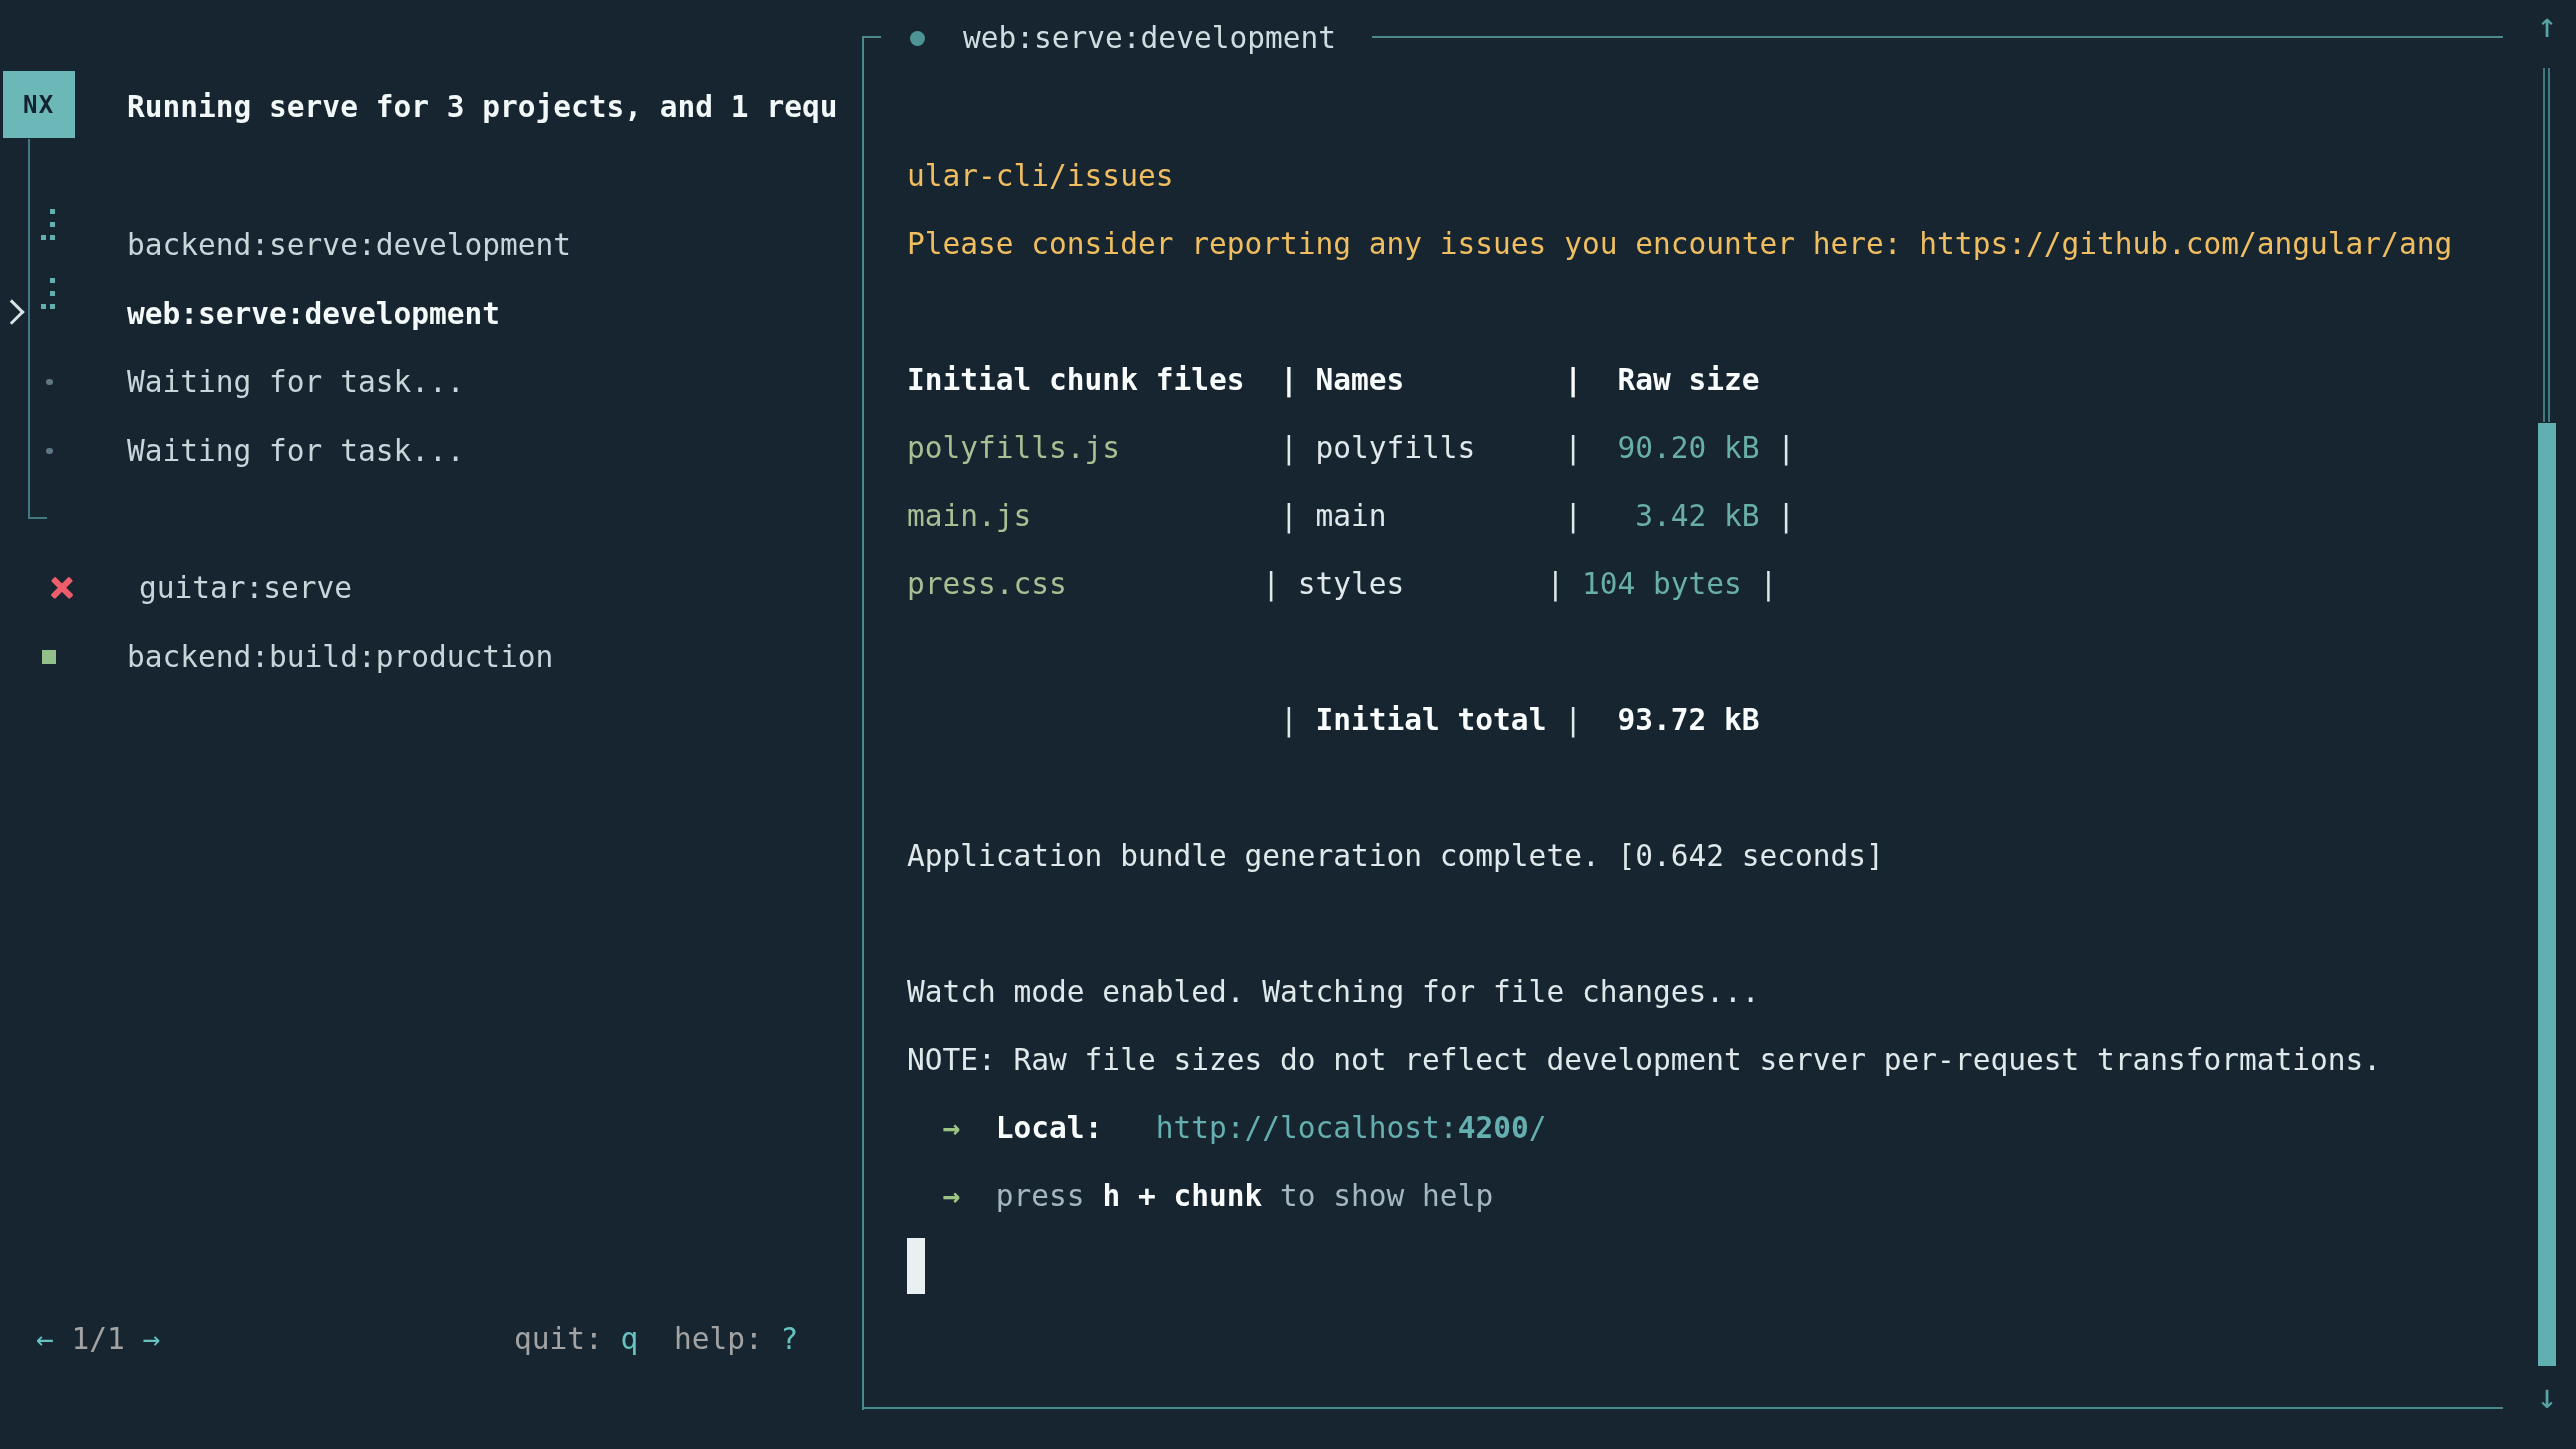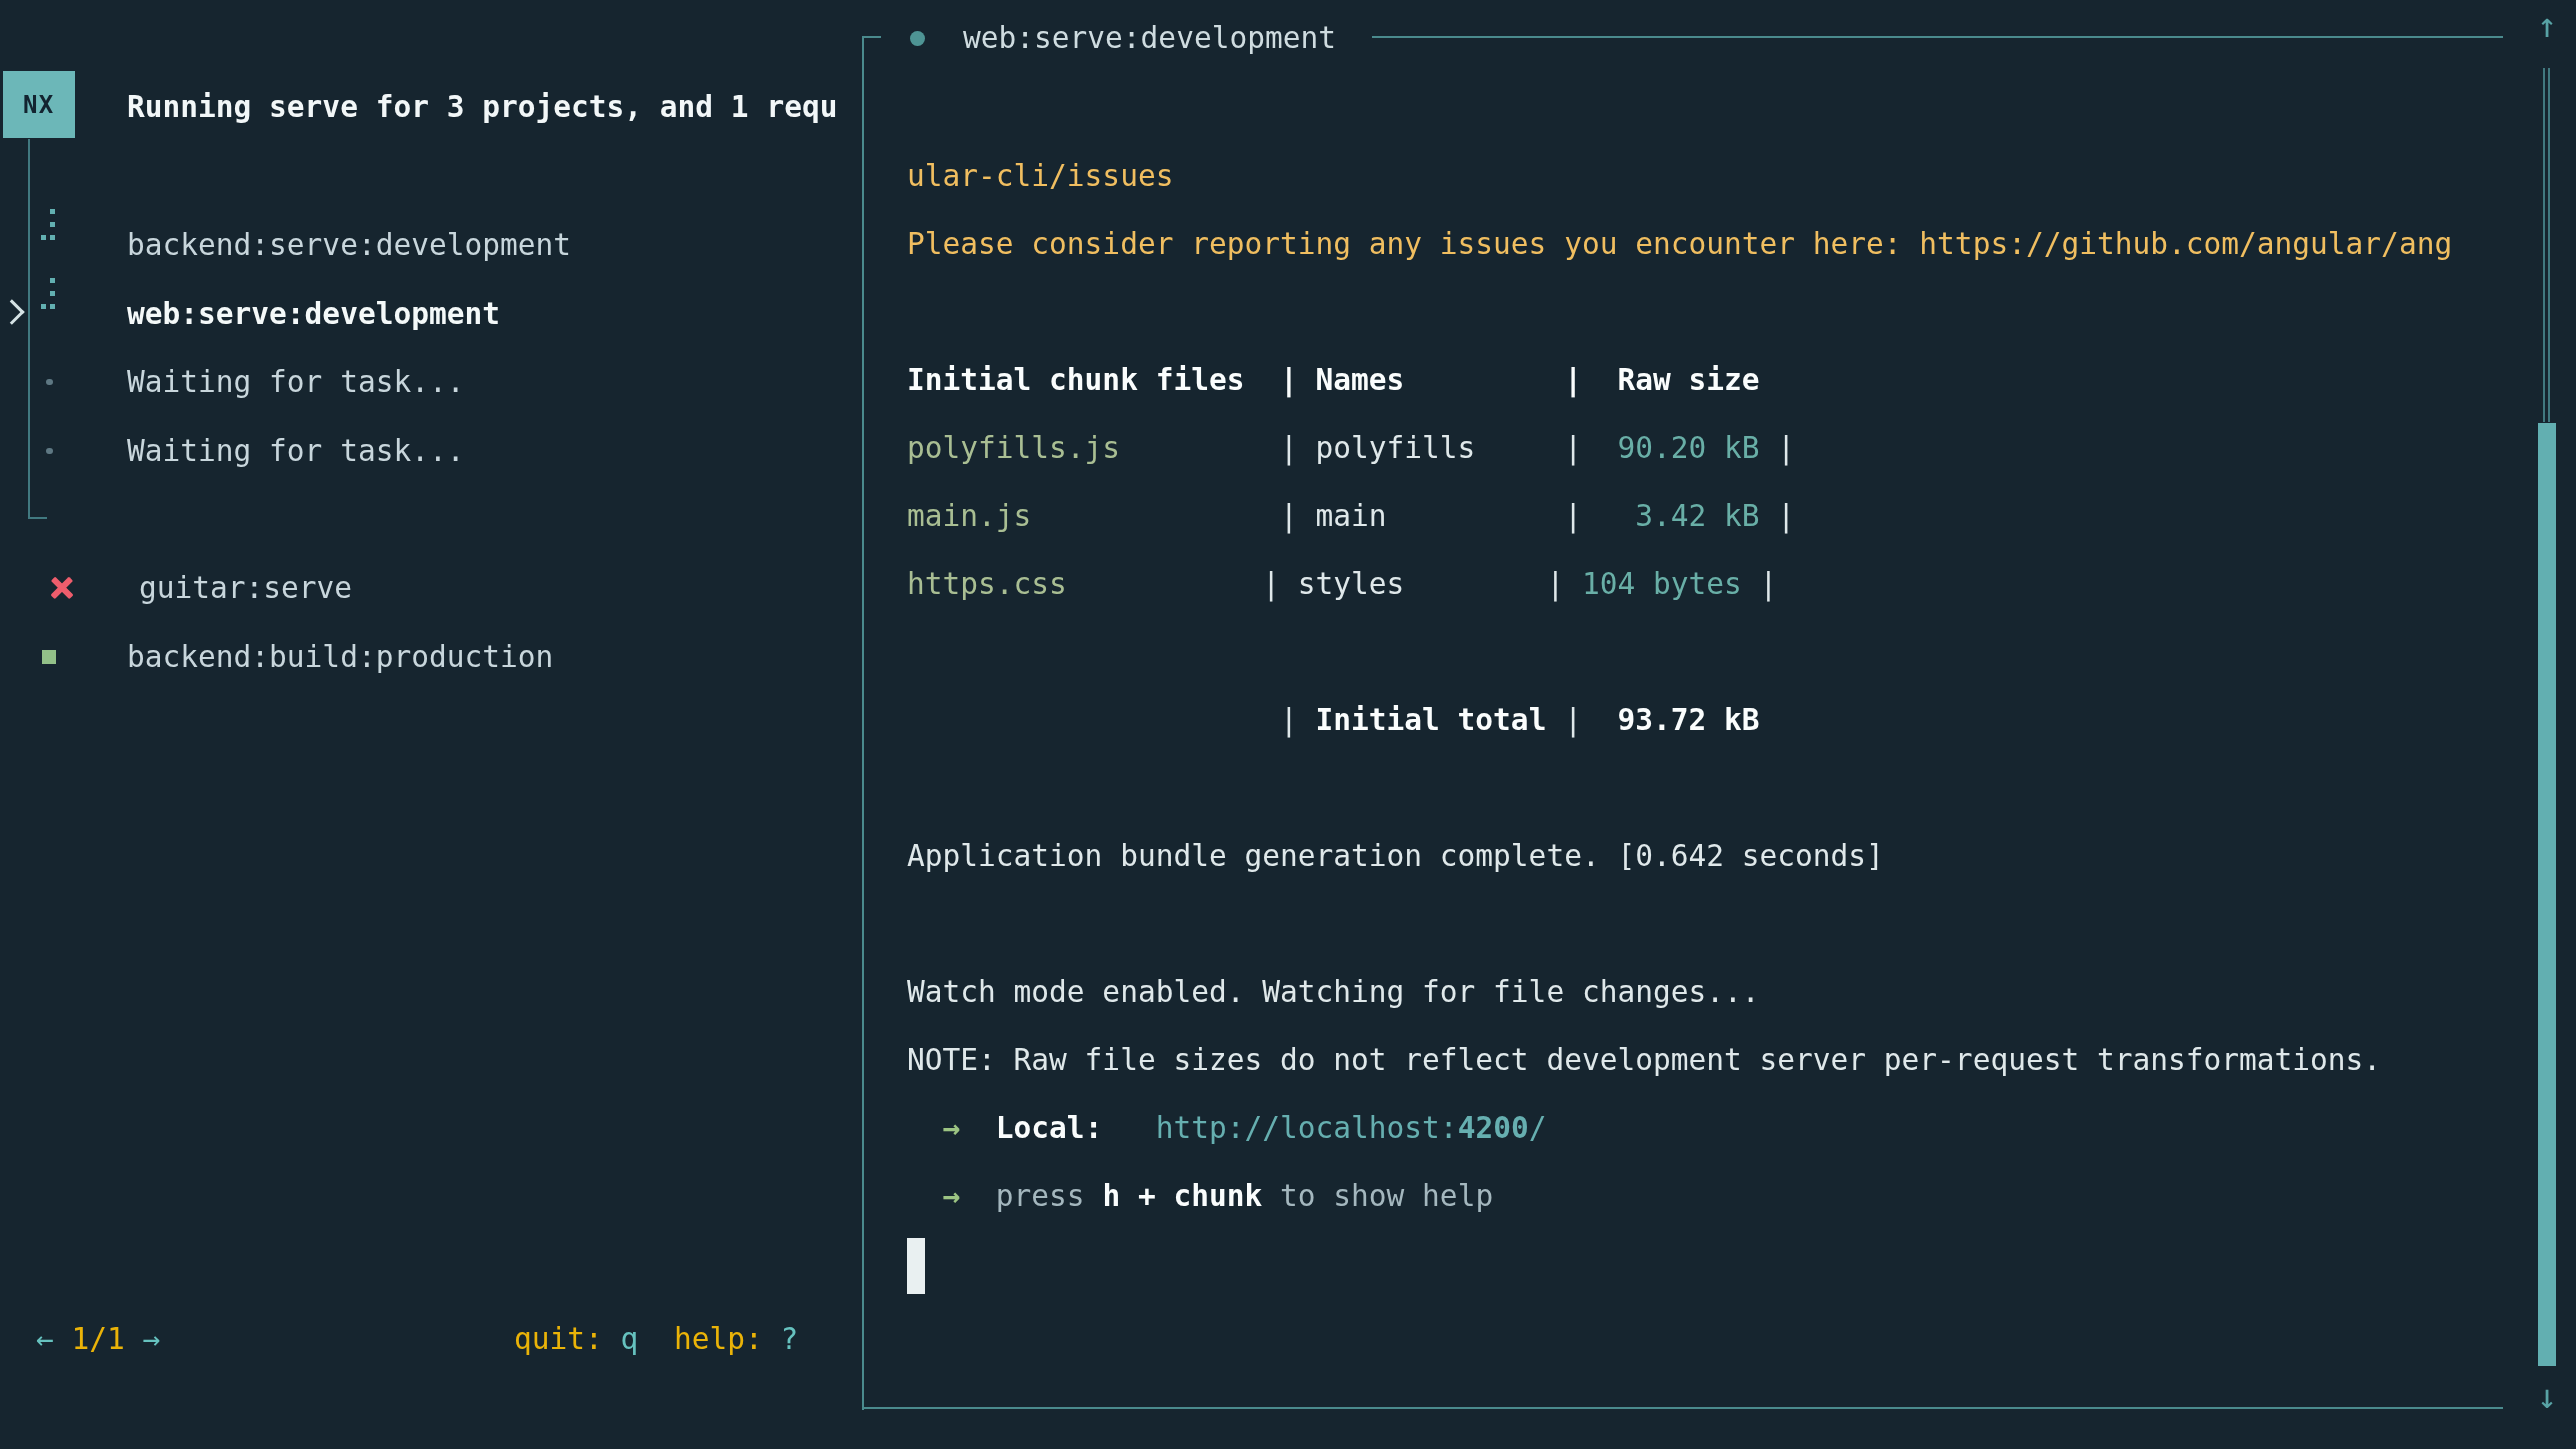--- a/index.html
+++ b/index.html
@@ -44,21 +44,21 @@
   .cross{left:38px;top:50%;margin-top:-12.7px;width:23px;height:25.5px;}
   .cross i{position:absolute;left:8.7px;top:0;width:6px;height:25.5px;background:#EE5D6C;border-radius:1.3px;}
   .cross .x1{transform:rotate(45deg);}
   .cross .x2{transform:rotate(-45deg);}
   .sq{left:42px;top:50%;margin-top:-6.7px;width:14px;height:14px;background:#92C088;}
 
   #pager{left:36px;top:1305px;height:68px;line-height:68px;white-space:pre;color:#7F929B;}
   #hints{left:514px;top:1305px;height:68px;line-height:68px;white-space:pre;color:#7F929B;}
   .acc{color:#66C2BF;}
   .key{color:#66C2BF;}
-  .gr{color:#eab308;}
+  .gr{color:#a3a3a3;}
 
   
   .pborder{background:#4A8A8D;}
   #p-left{left:862px;top:36px;width:2px;height:1374px;}
   #p-top-stub{left:862px;top:36px;width:19px;height:2px;}
   #p-title-line{left:1372px;top:36px;width:1131px;height:2px;}
   #p-bottom{left:862px;top:1407px;width:1641px;height:2px;}
   #p-dot{left:910px;top:31px;width:14.8px;height:14.8px;border-radius:50%;background:#4E9494;}
   #p-title{left:963px;top:4px;height:68px;line-height:68px;color:#CFDCE0;white-space:pre;}
 
@@ -146,21 +146,21 @@
 <div id="p-dot" class="abs"></div>
 <div id="p-title" class="abs">web:serve:development</div>
 
 <div id="terminal" class="abs">
     <div class="line"><span class="yellow">ular-cli/issues</span></div>
     <div class="line"><span class="yellow">Please consider reporting any issues you encounter here: https://github.com/angular/ang</span></div>
     <div class="line"></div>
     <div class="line"><span class="bold">Initial chunk files  | Names         |  Raw size</span></div>
     <div class="line"><span class="file">polyfills.js</span><span class="text">         | polyfills     |  </span><span class="size">90.20 kB</span><span class="text"> |</span></div>
     <div class="line"><span class="file">main.js</span><span class="text">              | main          |   </span><span class="size">3.42 kB</span><span class="text"> |</span></div>
-    <div class="line"><span class="file">https.css</span><span class="text">           | styles        | </span><span class="size">104 bytes</span><span class="text"> |</span></div>
+    <div class="line"><span class="file">press.css</span><span class="text">           | styles        | </span><span class="size">104 bytes</span><span class="text"> |</span></div>
     <div class="line"></div>
     <div class="line"><span class="text">                     | </span><span class="bold">Initial total</span><span class="text"> |  </span><span class="bold">93.72 kB</span></div>
     <div class="line"></div>
     <div class="line"><span class="text">Application bundle generation complete. [0.642 seconds]</span></div>
     <div class="line"></div>
     <div class="line"><span class="text">Watch mode enabled. Watching for file changes...</span></div>
     <div class="line"><span class="text">NOTE: Raw file sizes do not reflect development server per-request transformations.</span></div>
     <div class="line"><span class="text">  </span><span class="arrow">→</span><span class="text">  </span><span class="bold">Local:</span><span class="text">   </span><span class="url">http://localhost:</span><span class="urlbold">4200</span><span class="url">/</span></div>
     <div class="line"><span class="text">  </span><span class="arrow">→</span><span class="text">  </span><span class="muted">press </span><span class="bold">h + chunk</span><span class="muted"> to show help</span></div>
     <div class="line"><span class="cursor"> </span></div>

